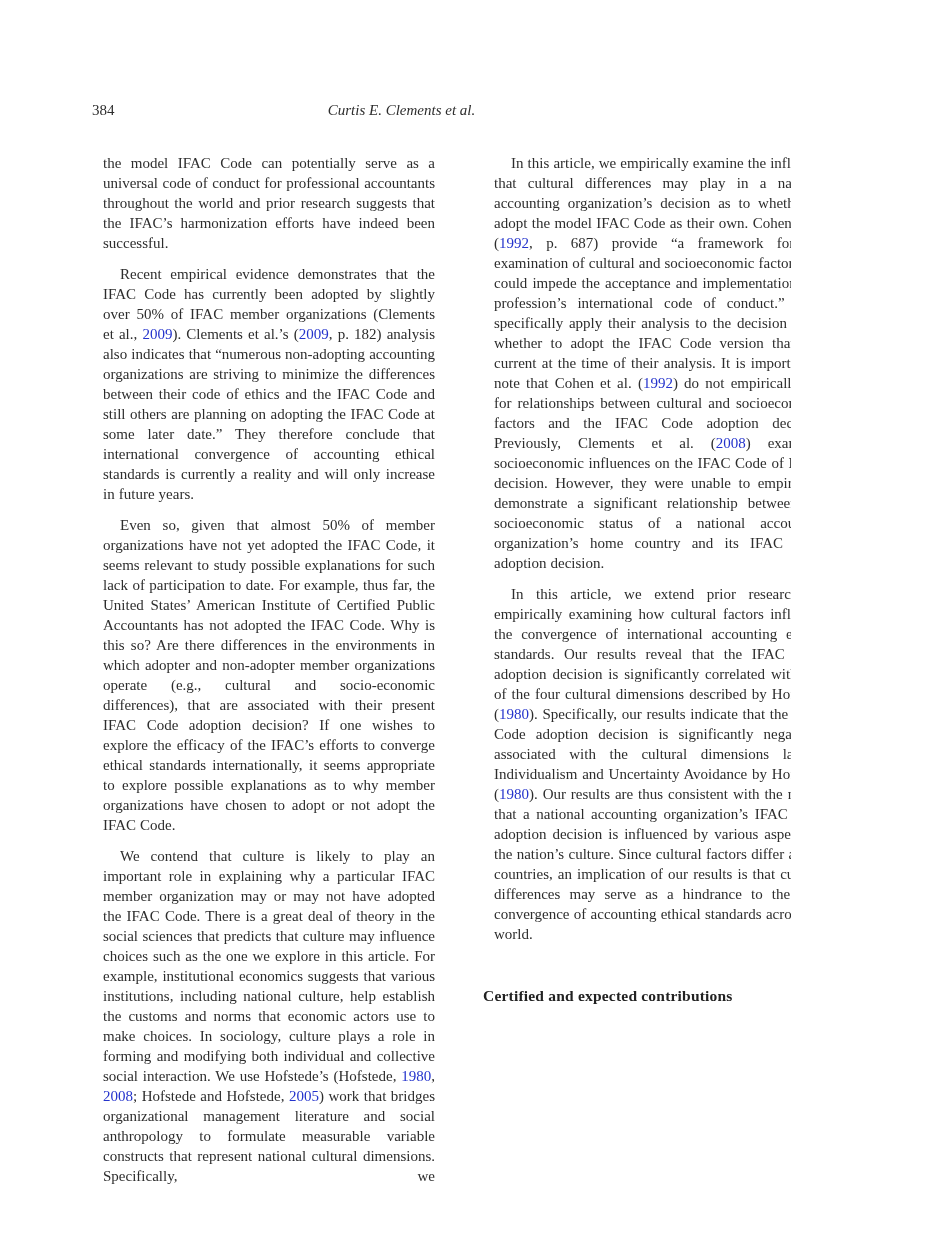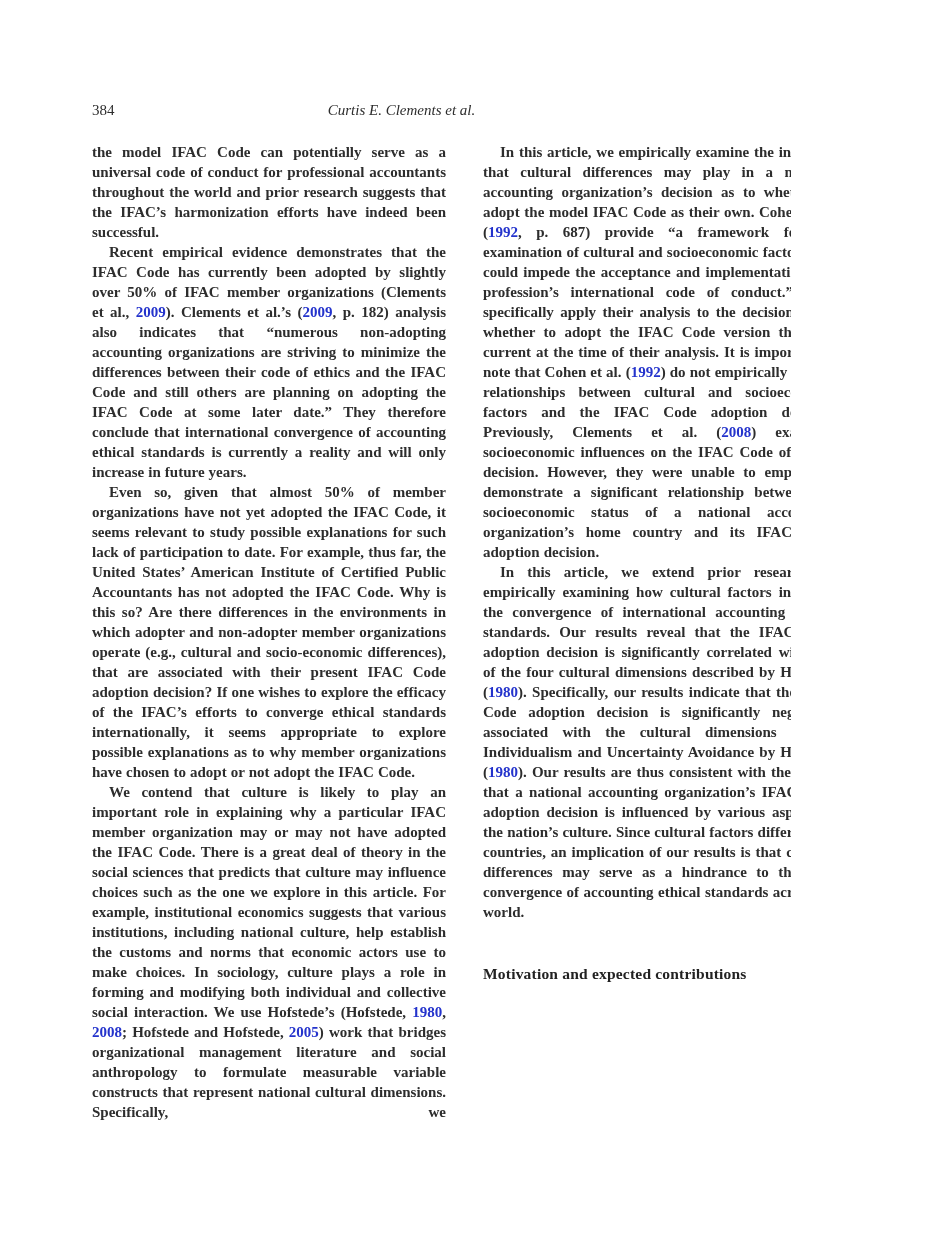--- a/index.html
+++ b/index.html
@@ -43,28 +43,27 @@
     display: flex;
     gap: 37px;
     overflow: hidden;
   }
   .col {
     width: 354px;
     flex: 0 0 354px;
     overflow: hidden;
   }
   .para {
-    margin: 0;
+    margin: 11px;
     font-size: 15px;
     line-height: 20px;
     text-align: justify;
     hyphens: auto;
     -webkit-hyphens: auto;
     word-spacing: 0.02em;
-    font-weight: bold;
   }
   .para.indent { text-indent: 17px; }
   .para.cont { text-align-last: justify; }
   a.cite {
     color: var(--link-color, #2433cc);
     text-decoration: none;
     cursor: pointer;
   }
   .section-heading {
     margin: 42px 0 28px 0;
@@ -89,17 +88,17 @@
     <section class="col">
       <p class="para">the model IFAC Code can potentially serve as a universal code of conduct for professional accountants throughout the world and prior research suggests that the IFAC’s harmonization efforts have indeed been successful.</p>
       <p class="para indent">Recent empirical evidence demonstrates that the IFAC Code has currently been adopted by slightly over 50% of IFAC member organizations (Clements et&nbsp;al., <a class="cite">2009</a>). Clements et&nbsp;al.’s (<a class="cite">2009</a>, p. 182) analysis also indicates that “numerous non-adopting accounting organizations are striving to minimize the differences between their code of ethics and the IFAC Code and still others are planning on adopting the IFAC Code at some later date.” They therefore conclude that international convergence of accounting ethical standards is currently a reality and will only increase in future years.</p>
       <p class="para indent">Even so, given that almost 50% of member organizations have not yet adopted the IFAC Code, it seems relevant to study possible explanations for such lack of participation to date. For example, thus far, the United States’ American Institute of Certified Public Accountants has not adopted the IFAC Code. Why is this so? Are there differences in the environments in which adopter and non-adopter member organizations operate (e.g., cultural and socio-economic differences), that are associated with their present IFAC Code adoption decision? If one wishes to explore the efficacy of the IFAC’s efforts to converge ethical standards internationally, it seems appropriate to explore possible explanations as to why member organizations have chosen to adopt or not adopt the IFAC Code.</p>
       <p class="para indent cont">We contend that culture is likely to play an important role in explaining why a particular IFAC member organization may or may not have adopted the IFAC Code. There is a great deal of theory in the social sciences that predicts that culture may influence choices such as the one we explore in this article. For example, institutional economics suggests that various institutions, including national culture, help establish the customs and norms that economic actors use to make choices. In sociology, culture plays a role in forming and modifying both individual and collective social interaction. We use Hofstede’s (Hofstede, <a class="cite">1980</a>, <a class="cite">2008</a>; Hofstede and Hofstede, <a class="cite">2005</a>) work that bridges organizational management literature and social anthropology to formulate measurable variable constructs that represent national cultural dimensions. Specifically, we</p>
     </section>
 
     <section class="col">
       <p class="para indent">In this article, we empirically examine the influence that cultural differences may play in a national accounting organization’s decision as to whether to adopt the model IFAC Code as their own. Cohen et&nbsp;al. (<a class="cite">1992</a>, p. 687) provide “a framework for the examination of cultural and socioeconomic factors that could impede the acceptance and implementation of a profession’s international code of conduct.” They specifically apply their analysis to the decision about whether to adopt the IFAC Code version that was current at the time of their analysis. It is important to note that Cohen et&nbsp;al. (<a class="cite">1992</a>) do not empirically test for relationships between cultural and socioeconomic factors and the IFAC Code adoption decision. Previously, Clements et&nbsp;al. (<a class="cite">2008</a>) examined socioeconomic influences on the IFAC Code of Ethics decision. However, they were unable to empirically demonstrate a significant relationship between the socioeconomic status of a national accounting organization’s home country and its IFAC Code adoption decision.</p>
       <p class="para indent">In this article, we extend prior research by empirically examining how cultural factors influence the convergence of international accounting ethical standards. Our results reveal that the IFAC Code adoption decision is significantly correlated with two of the four cultural dimensions described by Hofstede (<a class="cite">1980</a>). Specifically, our results indicate that the IFAC Code adoption decision is significantly negatively associated with the cultural dimensions labeled Individualism and Uncertainty Avoidance by Hofstede (<a class="cite">1980</a>). Our results are thus consistent with the notion that a national accounting organization’s IFAC Code adoption decision is influenced by various aspects of the nation’s culture. Since cultural factors differ across countries, an implication of our results is that cultural differences may serve as a hindrance to the total convergence of accounting ethical standards across the world.</p>
-      <h2 class="section-heading">Motivation and expected contributions</h2>
+      <h2 class="section-heading">Certified and expected contributions</h2>
     </section>
 
   </main>
 </div>
 
 </body></html>

